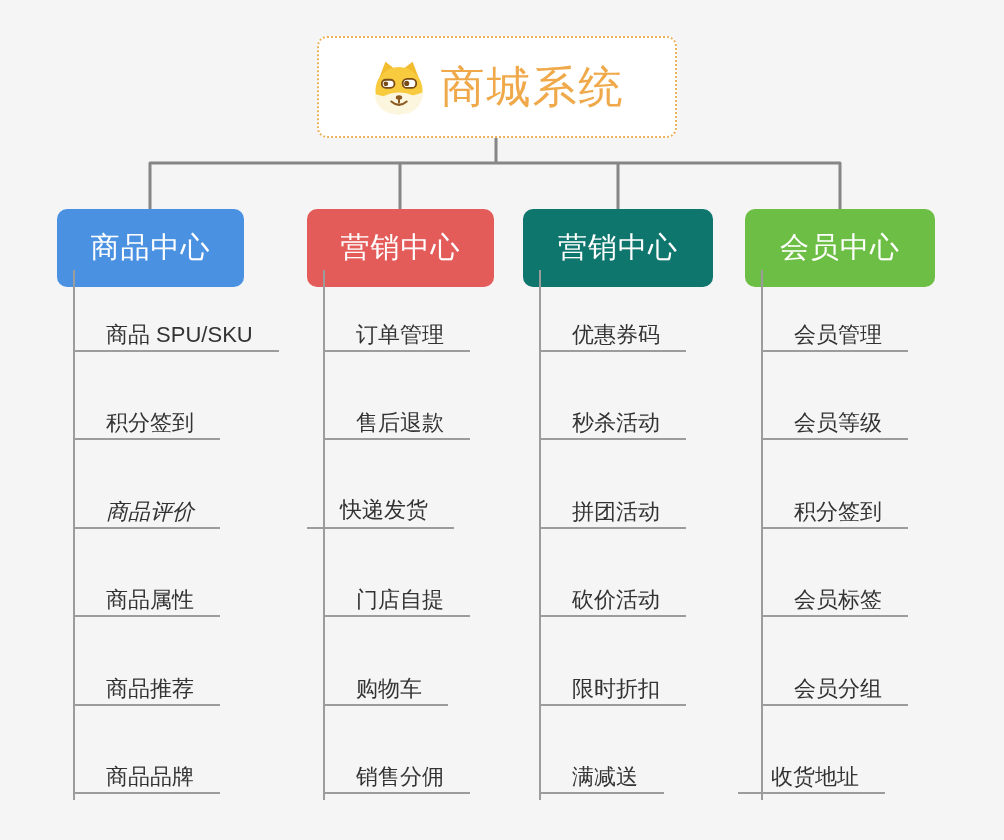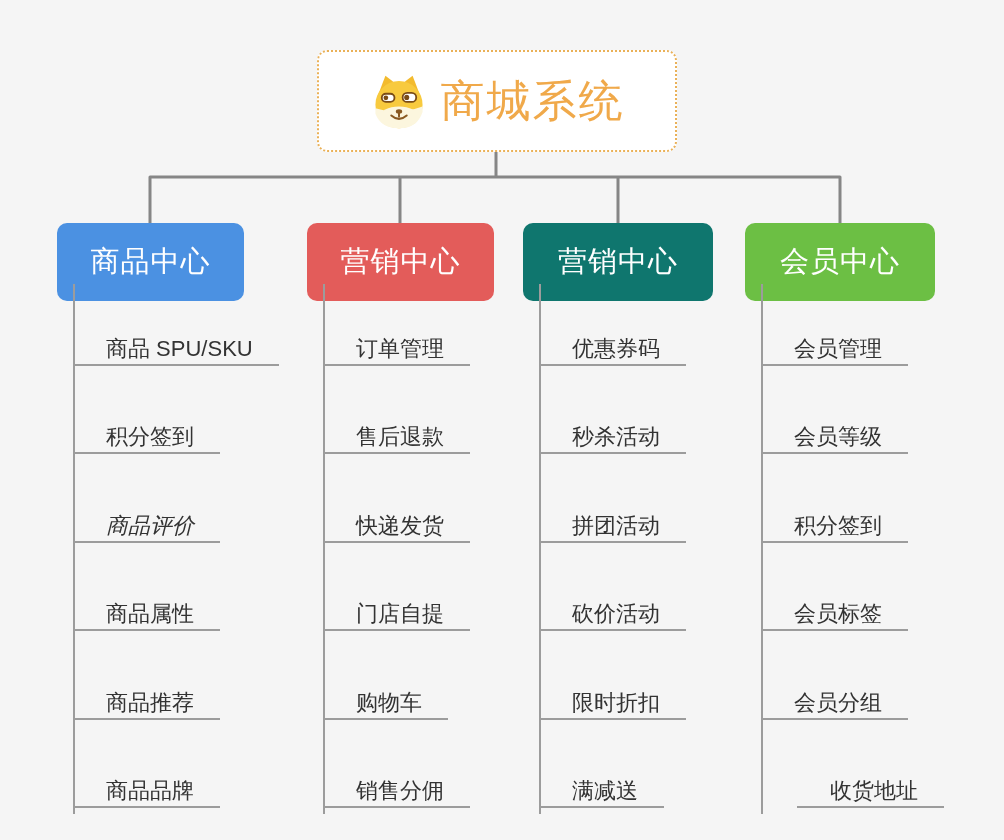--- a/index.html
+++ b/index.html
@@ -2,21 +2,21 @@
 <html><head>
 <meta charset="utf-8">
 <style>
   html,body{margin:0;padding:0;}
   body{
     width:1004px;height:840px;
     background:#f5f5f5;
     font-family:"Liberation Sans","DejaVu Sans",sans-serif;
     position:relative;overflow:hidden;
   }
-  .canvas{position:absolute;inset:0;margin-top:14px;}
+  .canvas{position:absolute;inset:0;}
   .connectors{position:absolute;left:0;top:0;}
   .root-node{
     position:absolute;left:317px;top:36px;width:360px;height:102px;
     background:#ffffff;border:2px dotted #eab158;border-radius:10px;
     display:flex;align-items:center;justify-content:center;gap:13px;
     box-sizing:border-box;
   }
   .root-icon{display:flex;align-items:center;}
   .root-title{font-size:44px;color:#f0a94a;letter-spacing:2px;line-height:1;}
   .branch-header{
@@ -68,35 +68,35 @@
       <div class="child-node" style="left: 73px; top: 323px; border-bottom-color: rgb(156, 156, 156); color: rgb(51, 51, 51);">商品 SPU/SKU</div>
       <div class="child-node" style="left: 73px; top: 411px; border-bottom-color: rgb(156, 156, 156); color: rgb(51, 51, 51);">积分签到</div>
       <div class="child-node" style="left: 73px; top: 500px; border-bottom-color: rgb(156, 156, 156); color: rgb(51, 51, 51); font-style: italic;">商品评价</div>
       <div class="child-node" style="left: 73px; top: 588px; border-bottom-color: rgb(156, 156, 156); color: rgb(51, 51, 51);">商品属性</div>
       <div class="child-node" style="left: 73px; top: 677px; border-bottom-color: rgb(156, 156, 156); color: rgb(51, 51, 51);">商品推荐</div>
       <div class="child-node" style="left: 73px; top: 765px; border-bottom-color: rgb(156, 156, 156); color: rgb(51, 51, 51);">商品品牌</div>
       <div class="branch-header" style="left: 307px; top: 209px; width: 187px; background: rgb(227, 92, 90);">营销中心</div>
       <div class="branch-spine" style="left: 323px; top: 270px; height: 530px; background: rgb(156, 156, 156);"></div>
       <div class="child-node" style="left: 323px; top: 323px; border-bottom-color: rgb(156, 156, 156); color: rgb(51, 51, 51);">订单管理</div>
       <div class="child-node" style="left: 323px; top: 411px; border-bottom-color: rgb(156, 156, 156); color: rgb(51, 51, 51);">售后退款</div>
-      <div class="child-node" style="left: 323px; top: 500px; border-bottom-color: rgb(156, 156, 156); color: rgb(51, 51, 51);">快递发货</div>
+      <div class="child-node" style="left: 307px; top: 500px; border-bottom-color: rgb(156, 156, 156); color: rgb(51, 51, 51); font-family: Liberation Mono, monospace;">快递发货</div>
       <div class="child-node" style="left: 323px; top: 588px; border-bottom-color: rgb(156, 156, 156); color: rgb(51, 51, 51);">门店自提</div>
       <div class="child-node" style="left: 323px; top: 677px; border-bottom-color: rgb(156, 156, 156); color: rgb(51, 51, 51);">购物车</div>
       <div class="child-node" style="left: 323px; top: 765px; border-bottom-color: rgb(156, 156, 156); color: rgb(51, 51, 51);">销售分佣</div>
       <div class="branch-header" style="left: 523px; top: 209px; width: 190px; background: #0f766e;">营销中心</div>
       <div class="branch-spine" style="left: 539px; top: 270px; height: 530px; background: rgb(156, 156, 156);"></div>
       <div class="child-node" style="left: 539px; top: 323px; border-bottom-color: rgb(156, 156, 156); color: rgb(51, 51, 51);">优惠券码</div>
       <div class="child-node" style="left: 539px; top: 411px; border-bottom-color: rgb(156, 156, 156); color: rgb(51, 51, 51);">秒杀活动</div>
       <div class="child-node" style="left: 539px; top: 500px; border-bottom-color: rgb(156, 156, 156); color: rgb(51, 51, 51);">拼团活动</div>
       <div class="child-node" style="left: 539px; top: 588px; border-bottom-color: rgb(156, 156, 156); color: rgb(51, 51, 51);">砍价活动</div>
       <div class="child-node" style="left: 539px; top: 677px; border-bottom-color: rgb(156, 156, 156); color: rgb(51, 51, 51);">限时折扣</div>
       <div class="child-node" style="left: 539px; top: 765px; border-bottom-color: rgb(156, 156, 156); color: rgb(51, 51, 51);">满减送</div>
       <div class="branch-header" style="left: 745px; top: 209px; width: 190px; background: rgb(108, 191, 68);">会员中心</div>
       <div class="branch-spine" style="left: 761px; top: 270px; height: 530px; background: rgb(156, 156, 156);"></div>
       <div class="child-node" style="left: 761px; top: 323px; border-bottom-color: rgb(156, 156, 156); color: rgb(51, 51, 51);">会员管理</div>
       <div class="child-node" style="left: 761px; top: 411px; border-bottom-color: rgb(156, 156, 156); color: rgb(51, 51, 51);">会员等级</div>
       <div class="child-node" style="left: 761px; top: 500px; border-bottom-color: rgb(156, 156, 156); color: rgb(51, 51, 51);">积分签到</div>
       <div class="child-node" style="left: 761px; top: 588px; border-bottom-color: rgb(156, 156, 156); color: rgb(51, 51, 51);">会员标签</div>
       <div class="child-node" style="left: 761px; top: 677px; border-bottom-color: rgb(156, 156, 156); color: rgb(51, 51, 51);">会员分组</div>
-      <div class="child-node" style="left: 797px; top: 765px; border-bottom-color: rgb(156, 156, 156); color: rgb(51, 51, 51);">收货地址</div>
+      <div class="child-node" style="left: 738px; top: 765px; border-bottom-color: rgb(156, 156, 156); color: rgb(51, 51, 51);">收货地址</div>
     </div>
 
 </div>
 
 </body></html>

